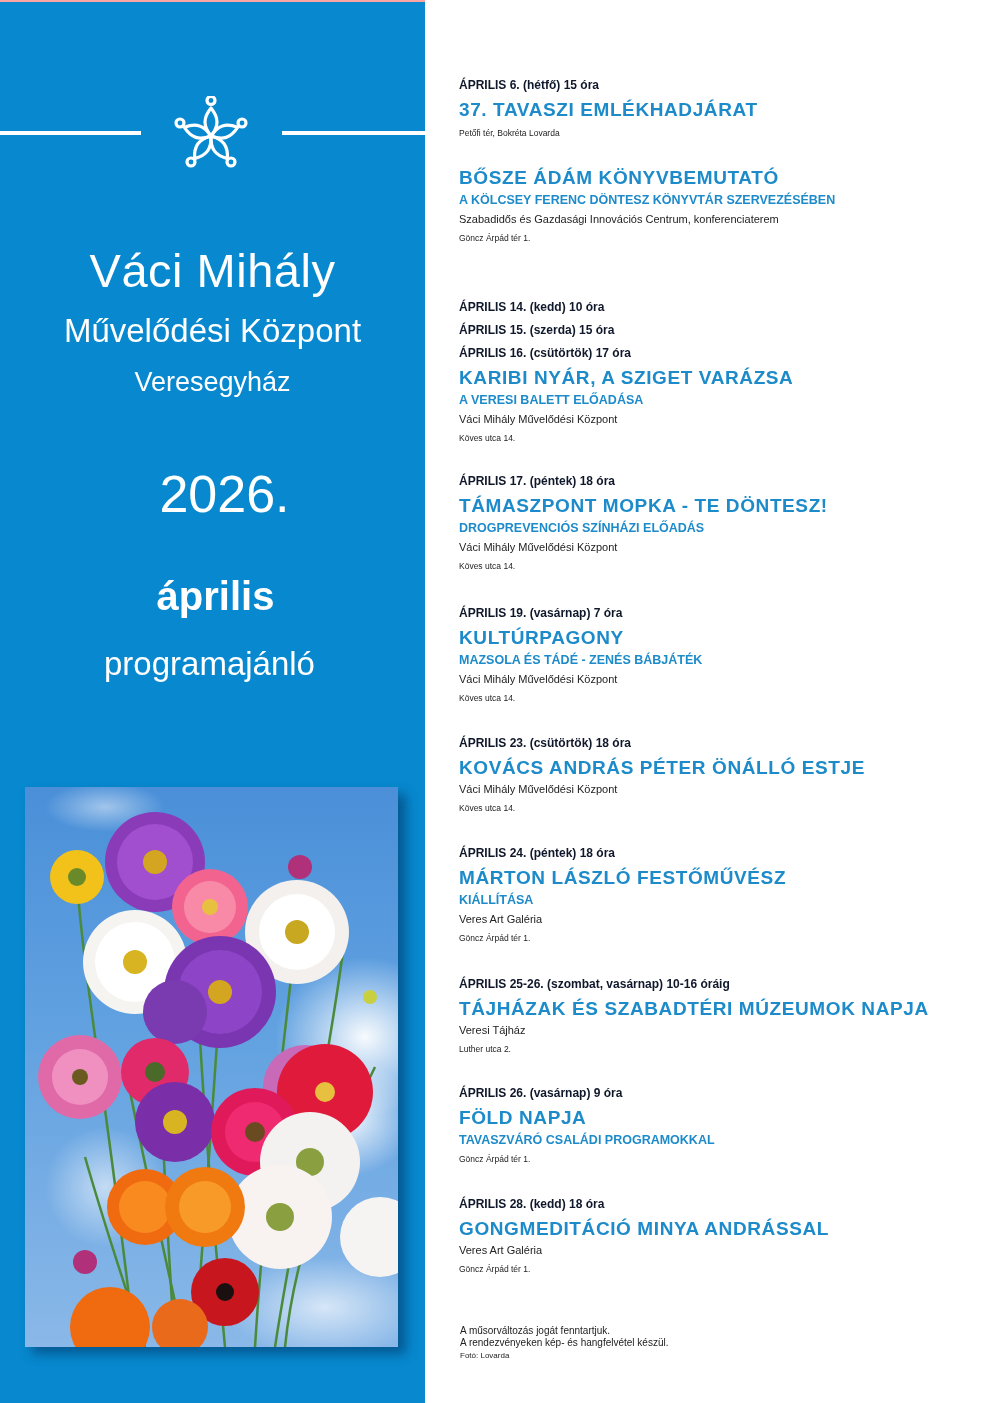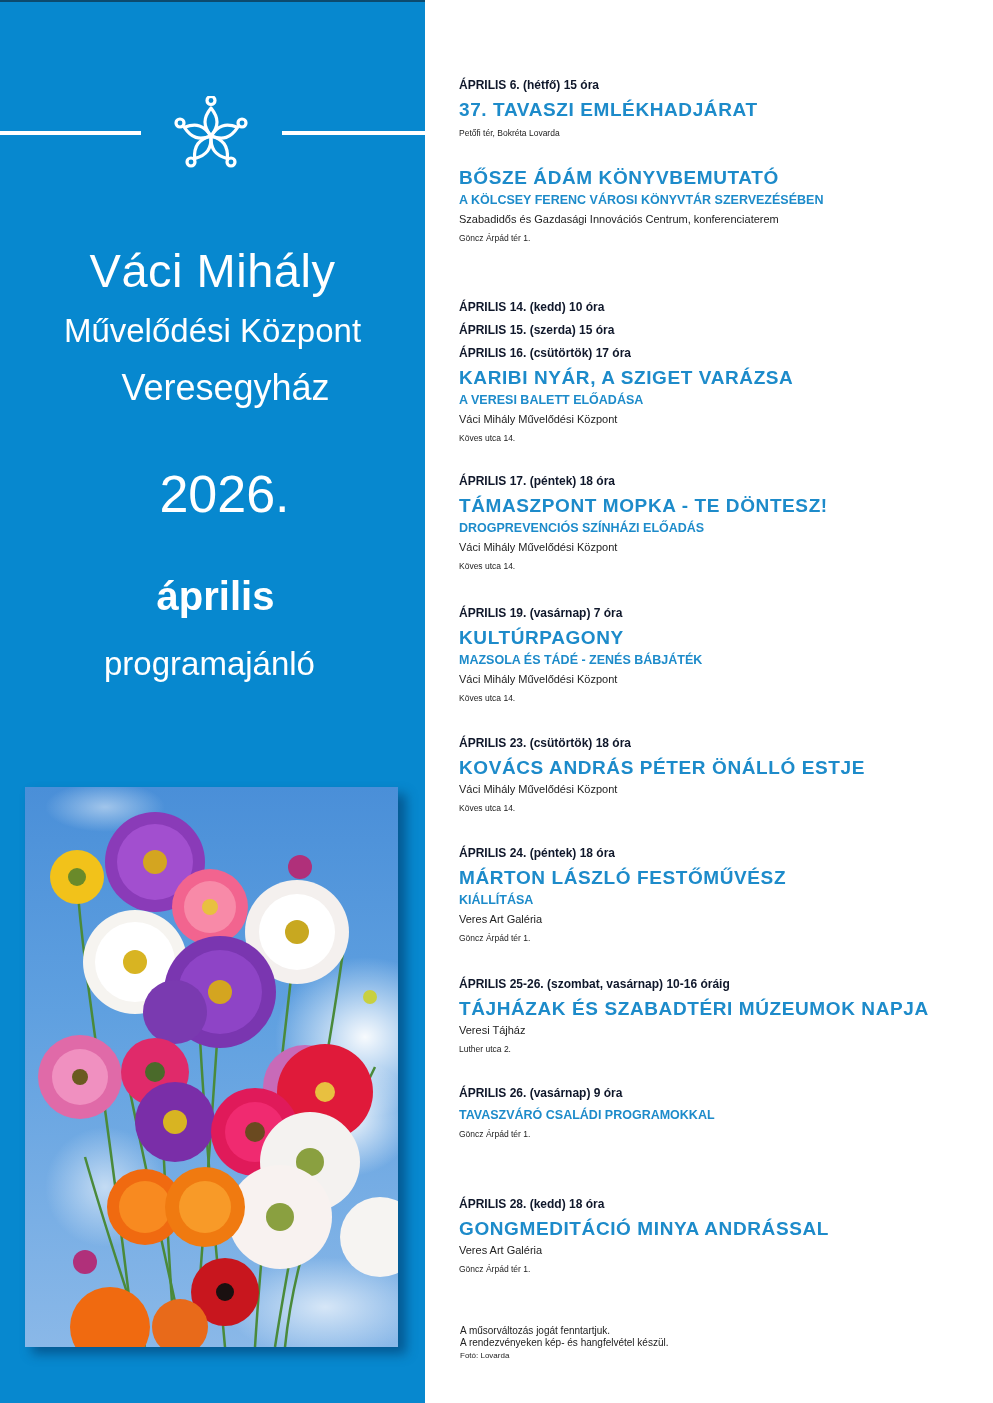--- a/index.html
+++ b/index.html
@@ -4,31 +4,31 @@
 <style>
   html, body { margin:0; padding:0; }
   body {
     width:993px; height:1403px; position:relative; overflow:hidden;
     background:#ffffff;
     font-family:"Liberation Sans", sans-serif;
   }
   .sidebar {
     position:absolute; left:0; top:0; width:425px; height:1403px;
     background:#0788cf;
-    border-top:2px solid #0c4a6e;
+    border-top:2px solid #fca5a5;
     box-sizing:border-box;
   }
   .rule { position:absolute; top:129px; height:4px; background:#fff; }
   .rule.left { left:0; width:141px; }
   .rule.right { left:282px; width:143px; }
   .logo { position:absolute; left:172px; top:94px; width:78px; height:78px; }
   .sb-text { position:absolute; left:0; width:425px; text-align:center; color:#fff; }
   .org1 { top:241px; font-size:47px; letter-spacing:0.5px; }
   .org2 { top:310px; font-size:33px; }
-  .org3 { top:365px; font-size:36px;padding-left:13px; }
+  .org3 { top:365px; font-size:27px; }
   .year { top:462px; font-size:52px; font-weight:normal; left:12px; }
   .month { top:572px; font-size:40px; font-weight:bold; left:3px; }
   .sub { top:643px; font-size:33px; left:-3px; }
 
   .photo-shadow {
     position:absolute; left:32px; top:792px; width:374px; height:560px;
     background:rgba(0,30,70,0.45); filter:blur(6px);
   }
   .photo {
     position:absolute; left:25px; top:785px; width:373px; height:560px; overflow:hidden;
@@ -212,21 +212,21 @@
 <div class="events">
 
   <div class="ev" style="top:74px">
     <div class="date">ÁPRILIS 6. (hétfő) 15 óra</div>
     <div class="title">37. TAVASZI EMLÉKHADJÁRAT</div>
     <div class="addr" style="margin-top:2px">Petőfi tér, Bokréta Lovarda</div>
   </div>
 
   <div class="ev" style="top:165px">
     <div class="title">BŐSZE ÁDÁM KÖNYVBEMUTATÓ</div>
-    <div class="subtitle">A KÖLCSEY FERENC VÁROSI KÖNYVTÁR SZERVEZÉSÉBEN</div>
+    <div class="subtitle">A KÖLCSEY FERENC DÖNTESZ KÖNYVTÁR SZERVEZÉSÉBEN</div>
     <div class="venue">Szabadidős és Gazdasági Innovációs Centrum, konferenciaterem</div>
     <div class="addr">Göncz Árpád tér 1.</div>
   </div>
 
   <div class="ev" style="top:296px">
     <div class="date">ÁPRILIS 14. (kedd) 10 óra</div>
     <div class="date">ÁPRILIS 15. (szerda) 15 óra</div>
     <div class="date">ÁPRILIS 16. (csütörtök) 17 óra</div>
     <div class="title">KARIBI NYÁR, A SZIGET VARÁZSA</div>
     <div class="subtitle">A VERESI BALETT ELŐADÁSA</div>
@@ -267,20 +267,21 @@
 
   <div class="ev" style="top:973px">
     <div class="date">ÁPRILIS 25-26. (szombat, vasárnap) 10-16 óráig</div>
     <div class="title">TÁJHÁZAK ÉS SZABADTÉRI MÚZEUMOK NAPJA</div>
     <div class="venue">Veresi Tájház</div>
     <div class="addr">Luther utca 2.</div>
   </div>
 
   <div class="ev" style="top:1082px">
     <div class="date">ÁPRILIS 26. (vasárnap) 9 óra</div>
+    <div class="title">FÖLD NAPJA</div>
     <div class="subtitle">TAVASZVÁRÓ CSALÁDI PROGRAMOKKAL</div>
     <div class="addr">Göncz Árpád tér 1.</div>
   </div>
 
   <div class="ev" style="top:1193px">
     <div class="date">ÁPRILIS 28. (kedd) 18 óra</div>
     <div class="title">GONGMEDITÁCIÓ MINYA ANDRÁSSAL</div>
     <div class="venue">Veres Art Galéria</div>
     <div class="addr">Göncz Árpád tér 1.</div>
   </div>

